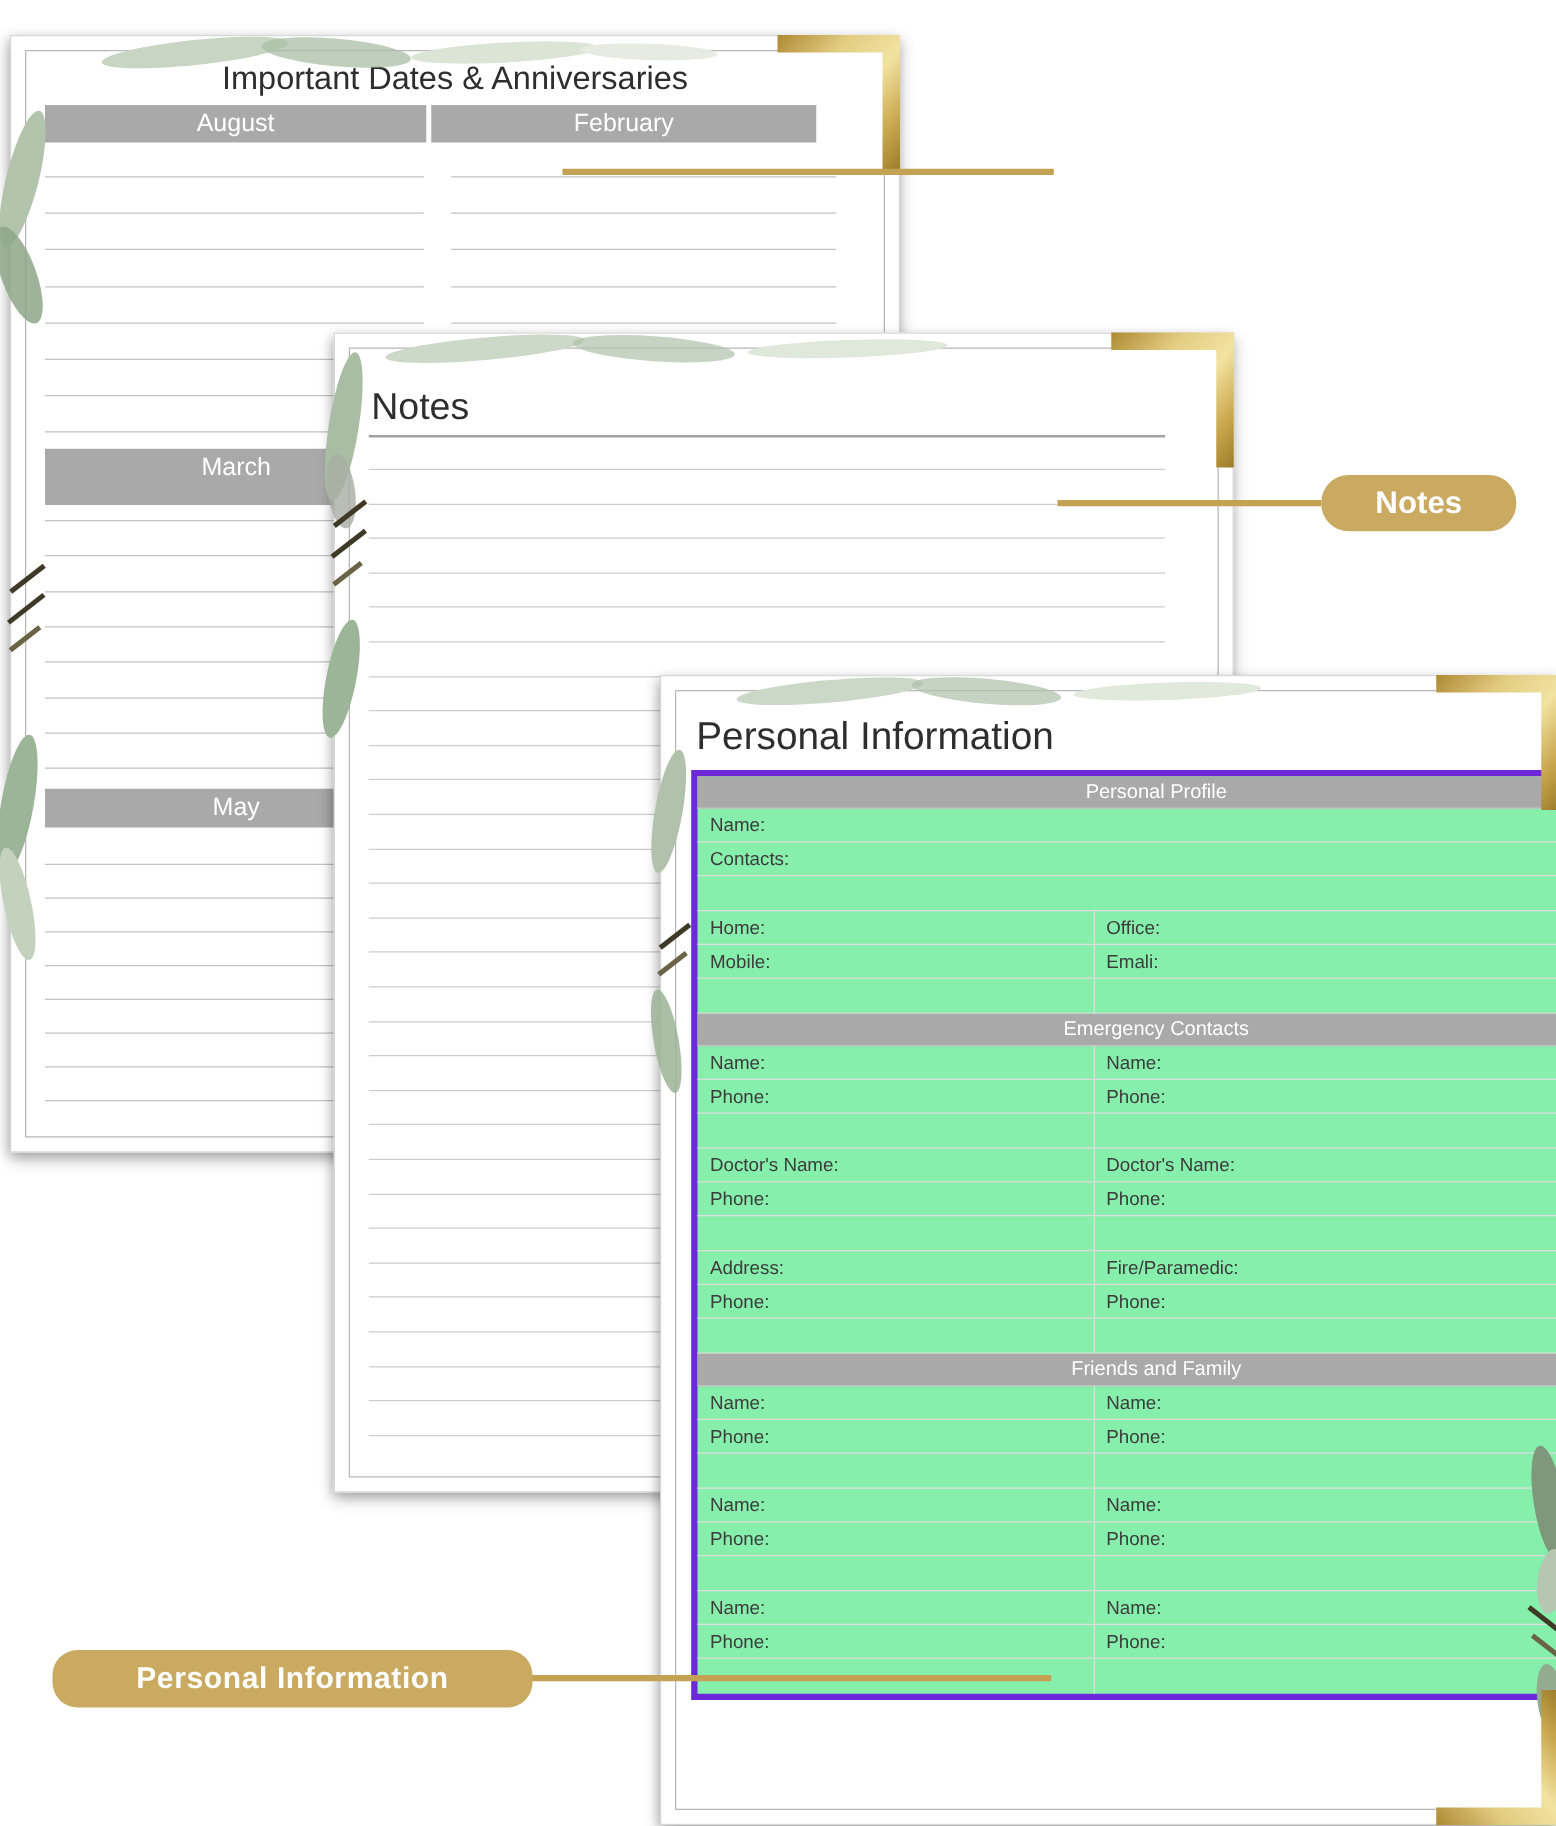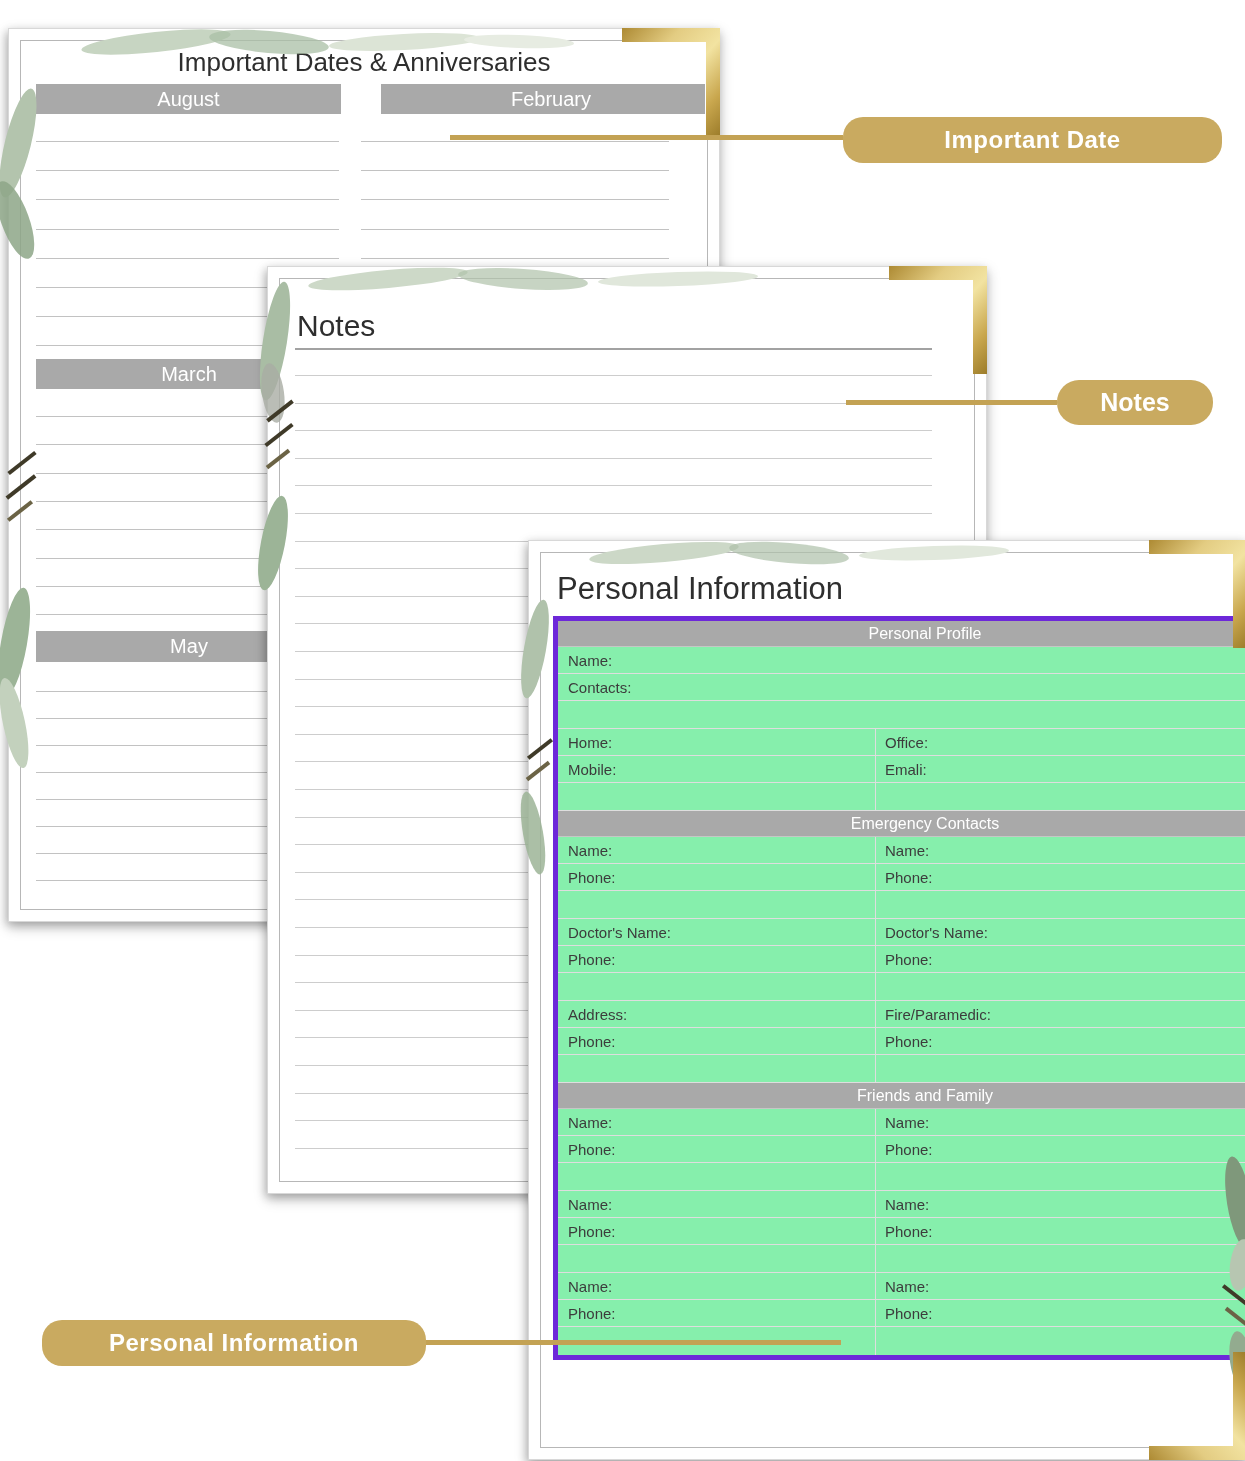--- a/index.html
+++ b/index.html
@@ -62,30 +62,30 @@
     <div id="p1-content">
         <div class="mbar" style="left: 27px; top: 55px; width: 305px; height: 30px; line-height: 30px;">August</div>
         <div class="rline" style="left: 27px; top: 112px; width: 303px;"></div>
         <div class="rline" style="left: 27px; top: 141px; width: 303px;"></div>
         <div class="rline" style="left: 27px; top: 170px; width: 303px;"></div>
         <div class="rline" style="left: 27px; top: 200px; width: 303px;"></div>
         <div class="rline" style="left: 27px; top: 229px; width: 303px;"></div>
         <div class="rline" style="left: 27px; top: 258px; width: 303px;"></div>
         <div class="rline" style="left: 27px; top: 287px; width: 303px;"></div>
         <div class="rline" style="left: 27px; top: 316px; width: 303px;"></div>
-        <div class="mbar" style="left: 372px; top: 55px; width: 308px; height: 30px; line-height: 30px; padding-left: 16px;">February</div>
+        <div class="mbar" style="left: 336px; top: 55px; width: 308px; height: 30px; line-height: 30px;">February</div>
         <div class="rline" style="left: 352px; top: 112px; width: 308px;"></div>
         <div class="rline" style="left: 352px; top: 141px; width: 308px;"></div>
         <div class="rline" style="left: 352px; top: 170px; width: 308px;"></div>
         <div class="rline" style="left: 352px; top: 200px; width: 308px;"></div>
         <div class="rline" style="left: 352px; top: 229px; width: 308px;"></div>
         <div class="rline" style="left: 352px; top: 258px; width: 308px;"></div>
         <div class="rline" style="left: 352px; top: 287px; width: 308px;"></div>
         <div class="rline" style="left: 352px; top: 316px; width: 308px;"></div>
-        <div class="mbar" style="left: 27px; top: 330px; width: 306px; height: 30px; line-height: 30px;">March</div>
+        <div class="mbar" style="left: 27px; top: 330px; width: 306px; height: 45px; line-height: 30px;">March</div>
         <div class="rline" style="left: 27px; top: 387px; width: 303px;"></div>
         <div class="rline" style="left: 27px; top: 415px; width: 303px;"></div>
         <div class="rline" style="left: 27px; top: 444px; width: 303px;"></div>
         <div class="rline" style="left: 27px; top: 472px; width: 303px;"></div>
         <div class="rline" style="left: 27px; top: 500px; width: 303px;"></div>
         <div class="rline" style="left: 27px; top: 529px; width: 303px;"></div>
         <div class="rline" style="left: 27px; top: 557px; width: 303px;"></div>
         <div class="rline" style="left: 27px; top: 585px; width: 303px;"></div>
         <div class="mbar" style="left: 27px; top: 602px; width: 306px; height: 31px; line-height: 31px;">May</div>
         <div class="rline" style="left: 27px; top: 662px; width: 303px;"></div>
@@ -324,20 +324,19 @@
               <stop offset="80%" stop-color="#c9a74e"></stop>
           <stop offset="100%" stop-color="#9c7c2a"></stop>
             </linearGradient>
           </defs>
         <path d="M2,110 L100,110 L100,2 L86,2 L86,96 L2,96 Z" fill="url(#gg4)"></path>
       </svg>
     </div>
   </section>
 
   <div class="callout-line" id="cl1"></div>
-  <div class="pill" id="pill1">Important Date</div>
 
   <div class="callout-line" id="cl2"></div>
   <div class="pill" id="pill2">Notes</div>
 
   <div class="callout-line" id="cl3"></div>
   <div class="pill" id="pill3">Personal Information</div>
 </div>
 
 </body></html>

